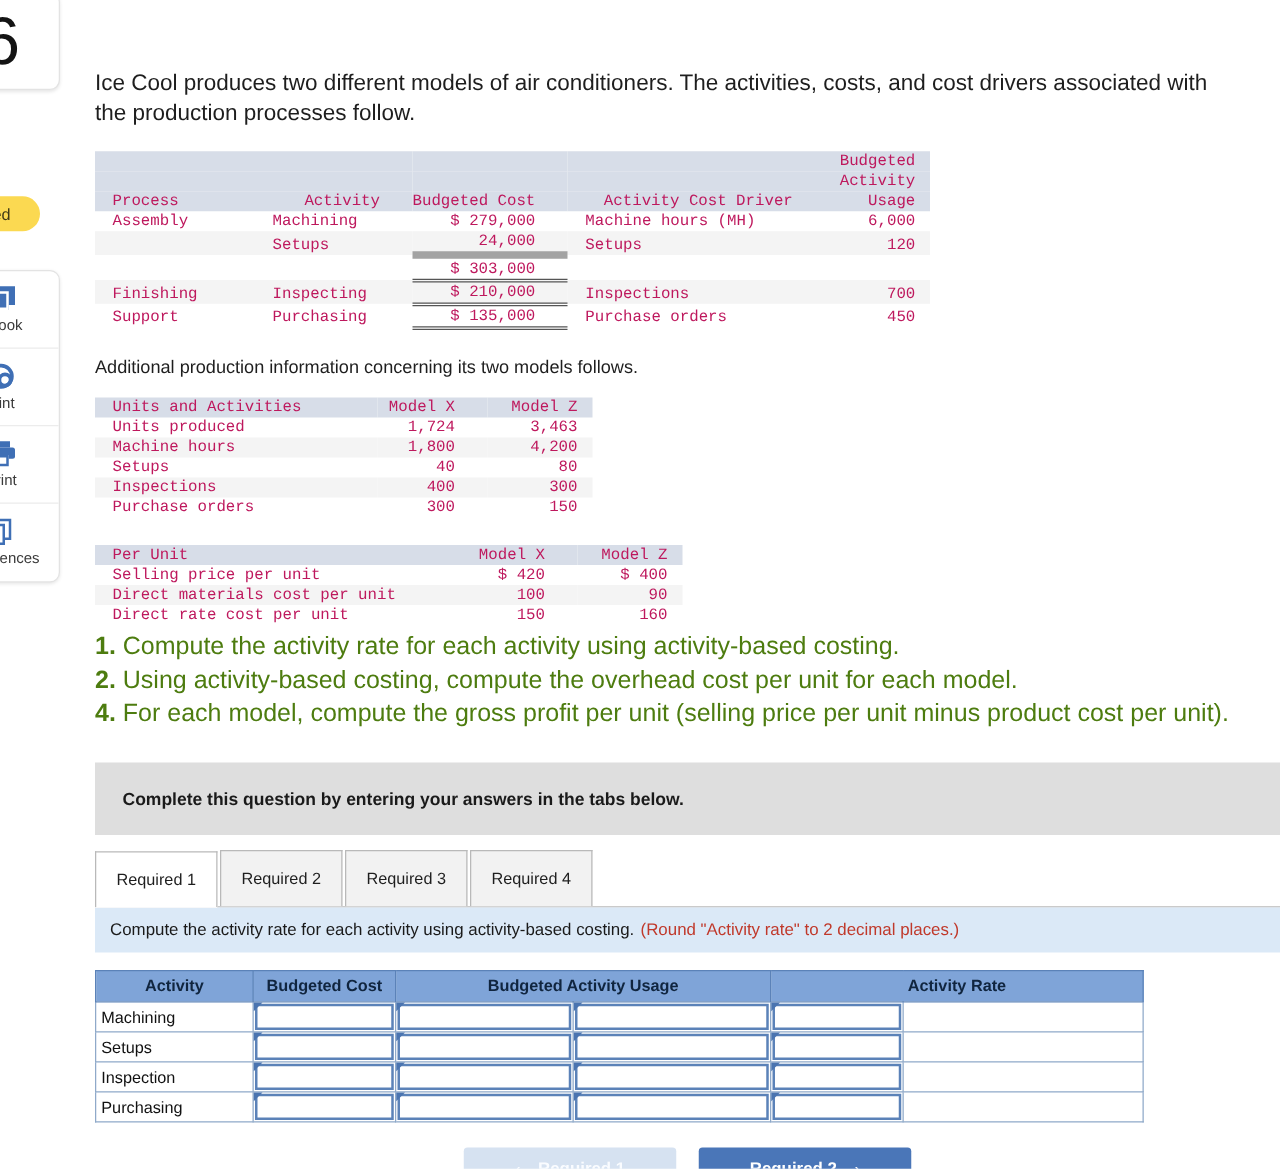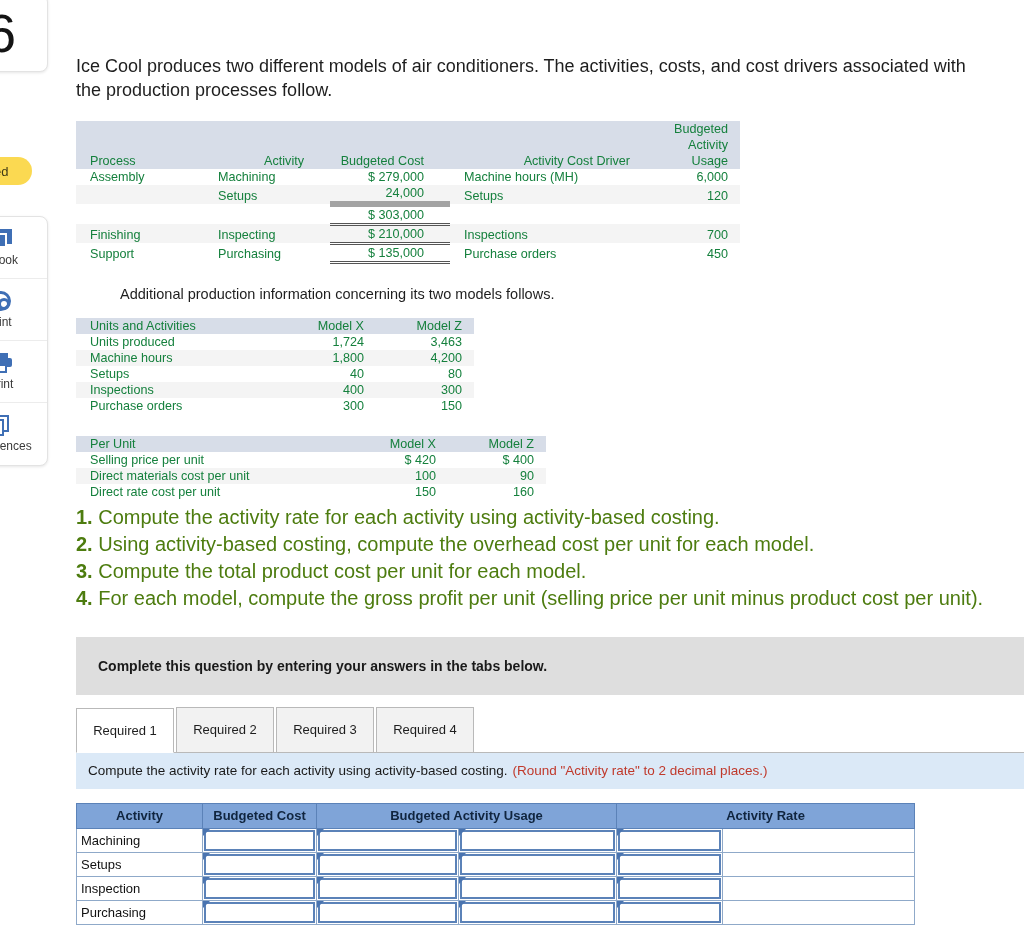--- a/index.html
+++ b/index.html
@@ -76,29 +76,28 @@
   
   #main { position: absolute; left: 76px; top: 0; width: 948px; }
 
   .intro {
     font-size: 18px; color: #1e1e1e; line-height: 1.35;
     margin-top: 54px; width: 912px;
   }
   .midtext {
     font-size: 14.5px; color: #1e1e1e;
     margin-top: 22px;
-    margin-left: 44px;
   }
 
   
   .mono-tbl {
-    font-family: Liberation Sans, sans-serif;
+    font-family: Liberation Mono, monospace;
     font-size: 12.6px;
     border-collapse: collapse;
-    color: #15803d;
+    color: #be185d;
     white-space: pre;
   }
   .mono-tbl td, .mono-tbl th { padding: 1px 0; font-weight: normal; vertical-align: bottom; }
   .hdr-bg { background: #d7dde8; }
   .row-alt { background: #f4f4f4; }
   .pad-l { padding-left: 14px !important; }
   .pad-r { padding-right: 12px !important; }
   .ar { text-align: right; }
   .al { text-align: left; }
   .ul1 { border-bottom: 6px solid #a3a3a3; }
@@ -403,21 +402,20 @@
       <tr>
         <td class="pad-l">Direct rate cost per unit</td>
         <td class="ar sp-r">150</td>
         <td class="ar pad-r">160</td>
       </tr>
     </tbody></table>
 
     <div class="reqs">
       <div><b>1.</b> <span>Compute the activity rate for each activity using activity-based costing.</span></div>
       <div><b>2.</b> <span>Using activity-based costing, compute the overhead cost per unit for each model.</span></div>
-      <div><b>3.</b> <span>Compute the total product cost per unit for each model.</span></div>
       <div><b>4.</b> <span>For each model, compute the gross profit per unit (selling price per unit minus product cost per unit).</span></div>
     </div>
 
     <div class="banner">Complete this question by entering your answers in the tabs below.</div>
 
     <div class="tabstrip">
       <div class="tab active">Required 1</div>
       <div class="tab">Required 2</div>
       <div class="tab">Required 3</div>
       <div class="tab">Required 4</div>

